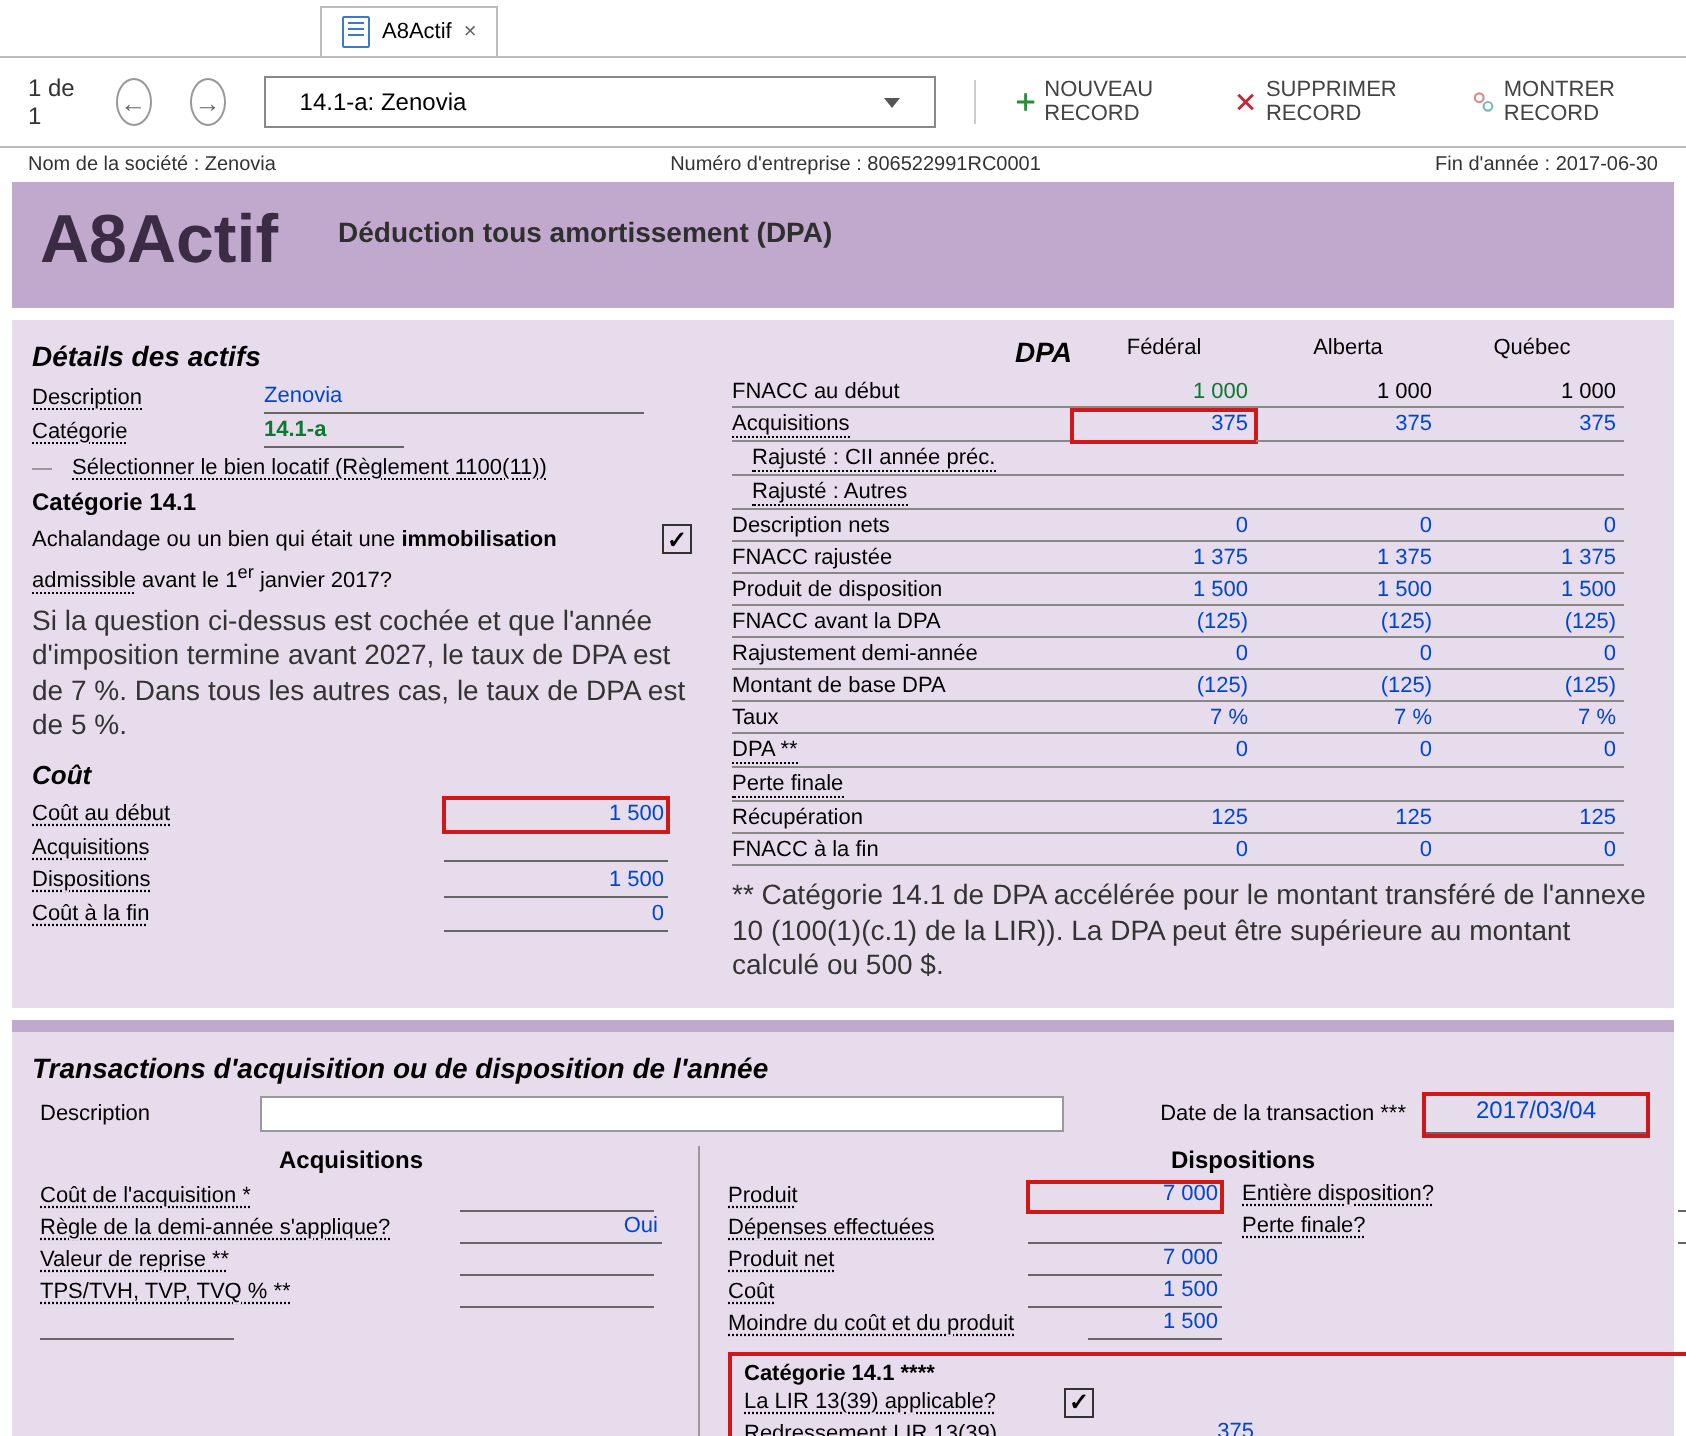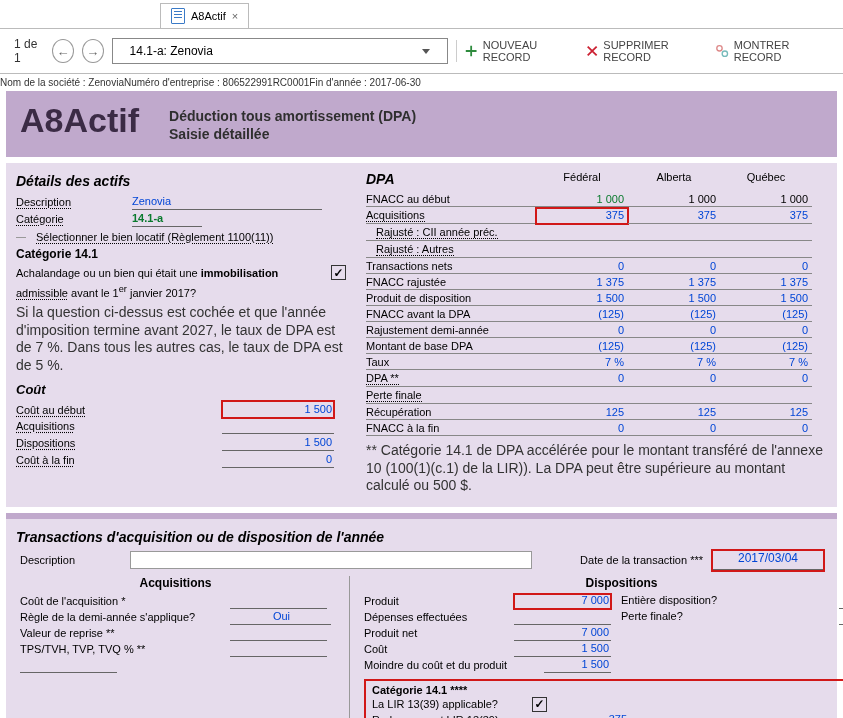--- a/index.html
+++ b/index.html
@@ -1,29 +1,29 @@
 <!DOCTYPE html>
 <html><head>
 <meta charset="utf-8">
 <style>
   html,body{margin:0;padding:0;font-family:"Segoe UI",Arial,sans-serif;font-size:11px;color:#000;background:#fff;width:843px}
   .tab-strip{display:flex;align-items:flex-end;height:28px;background:#fff;border-bottom:1px solid #bbb;padding-left:160px}
   .tab{display:flex;align-items:center;gap:6px;padding:4px 10px;border:1px solid #bbb;border-bottom:none;background:#fff;font-size:11px}
   .tab .doc-icon{width:12px;height:14px;border:1px solid #3a7ac7;border-radius:1px;position:relative}
   .tab .doc-icon::after{content:"";position:absolute;top:2px;left:2px;right:2px;height:1px;background:#3a7ac7;box-shadow:0 3px 0 #3a7ac7,0 6px 0 #3a7ac7}
   .tab .close{color:#666}
-  .toolbar{display:flex;align-items:center;gap:8px;padding:8px 14px;border-bottom:1px solid #bbb}
+  .toolbar{display:flex;align-items:center;gap:19px;padding:8px 14px;border-bottom:1px solid #bbb}
   .pager{font-size:12px;color:#333}
   .nav-btn{width:22px;height:22px;border:1px solid #999;border-radius:50%;display:flex;align-items:center;justify-content:center;color:#666;font-size:13px}
   .dropdown{flex:0 0 300px;height:24px;border:1px solid #888;display:flex;align-items:center;justify-content:space-between;padding:0 17px;font-size:12px;background:#fff}
   .dd-arrow{border-left:4px solid transparent;border-right:4px solid transparent;border-top:5px solid #555}
   .vr{width:1px;height:22px;background:#ccc}
   .tool-link{display:flex;align-items:center;gap:4px;font-size:11px;color:#444}
   .tool-link svg{width:16px;height:16px}
-  .meta-row{display:flex;padding:3px 0;font-size:10px;color:#333}
+  .meta-row{display:flex;justify-content:space-between;padding:3px 14px;font-size:10px;color:#333}
   .banner{background:#c0a9cc;margin:0 6px;padding:10px 14px 14px;display:flex;align-items:flex-start;gap:30px}
   .banner h1{margin:0;font:700 34px Arial;color:#3b2b45}
   .banner-sub{font-size:14px;font-weight:700;color:#2f2f2f;line-height:1.3;margin-top:6px}
   .content{display:flex;gap:20px;margin:6px 6px 0;background:#e6dcec;padding:8px 10px 12px}
   .col-left{flex:0 0 330px}
   .col-right{flex:1}
   h3.sec{margin:2px 0 4px;font:italic 700 14px Arial;color:#000}
   .line{display:flex;align-items:center;gap:6px;font-size:11px;line-height:16px}
   .lbl{text-decoration:underline;text-decoration-style:dotted;text-underline-offset:2px}
   .field{display:inline-block;border-bottom:1px solid #666;min-height:14px}
@@ -41,21 +41,21 @@
   .sec2{margin:0 6px;background:#e6dcec}
   .divider{height:6px;background:#c0a9cc;margin:6px 0}
   .trans-head{font:italic 700 14px Arial;padding:4px 10px}
   .desc-row{display:flex;align-items:center;gap:10px;padding:2px 14px 6px}
   .desc-input{flex:0 0 400px;height:16px;border:1px solid #999;background:#fff}
   .date-box{width:110px;height:18px;text-align:center;font-size:12px;color:#0045d6;outline:2px solid #d11818;border-bottom:1px solid #666}
   .two-col{display:flex;gap:18px;padding:0 14px 10px}
   .two-col>div{flex:1}
   .two-col h4{margin:0 0 4px;font:700 12px Arial;text-align:center}
   .kv{display:flex;align-items:center;font-size:11px;margin:1px 0}
-  .kv .k{flex:0 0 210px;text-decoration-style:dotted;text-underline-offset:2px}
+  .kv .k{flex:0 0 210px;text-decoration:underline;text-decoration-style:dotted;text-underline-offset:2px}
   .kv .v{width:95px;border-bottom:1px solid #666;text-align:right;padding-right:2px;min-height:14px}
   .kv .v.hl{outline:2px solid #d11818;outline-offset:-1px}
   .side{display:flex;gap:8px;margin-left:10px;font-size:11px}
   .side .k{text-decoration-style:dotted;text-underline-offset:2px}
   .side .v{width:38px;border-bottom:1px solid #666;text-align:right;color:#0045d6}
   .cat-box{border:2px solid #d11818;margin-top:6px;padding:3px 6px 4px}
   .right-sep{border-left:1px solid #999;padding-left:14px}
   .cost-box{width:110px;border-bottom:1px solid #666;text-align:right;padding-right:2px;min-height:14px}
   .cost-box.hl{outline:2px solid #d11818;outline-offset:-1px}
 </style>
@@ -103,21 +103,20 @@
 <div class="meta-row">
   <span>Nom de la société : Zenovia</span>
   <span>Numéro d'entreprise : 806522991RC0001</span>
   <span>Fin d'année : 2017-06-30</span>
 </div>
 
 <div class="banner">
   <h1>A8Actif</h1>
   <div class="banner-sub">
     <div>Déduction tous amortissement (DPA)</div>
-    <div>Saisie détaillée</div>
   </div>
 </div>
 
 <div class="content">
   <div class="col-left">
     <h3 class="sec">Détails des actifs</h3>
     <div class="line">
       <span class="lbl" style="width:110px">Description</span>
       <span class="field blue" style="width:190px">Zenovia</span>
     </div>
@@ -153,41 +152,41 @@
         <span class="cost-box blue">1 500</span>
       </div>
     <div class="line">
         <span class="lbl" style="width:200px">Coût à la fin</span>
         <span class="cost-box blue">0</span>
       </div>
   </div>
 
   <div class="col-right">
     <div class="dpa-grid" id="dpa-grid">
-        <div class="hd" style="text-align:left;font:italic 700 14px Arial">DPA</div>
+        <div class="hd" style="text-align:right;font:italic 700 14px Arial">DPA</div>
         <div class="hd">Fédéral</div>
         <div class="hd">Alberta</div>
         <div class="hd">Québec</div>
         <div class="rlab" style="">FNACC au début</div>
         <div class="cell green">1 000</div>
         <div class="cell ">1 000</div>
         <div class="cell ">1 000</div>
         <div class="rlab" style=""><span style="display:inline-block;border-bottom:1px dotted #000">Acquisitions</span></div>
         <div class="cell blue hl">375</div>
         <div class="cell blue">375</div>
         <div class="cell blue">375</div>
         <div class="rlab" style="padding-left:10px;"><span style="display:inline-block;border-bottom:1px dotted #000">Rajusté : CII année préc.</span></div>
         <div class="cell "></div>
         <div class="cell "></div>
         <div class="cell "></div>
         <div class="rlab" style="padding-left:10px;"><span style="display:inline-block;border-bottom:1px dotted #000">Rajusté : Autres</span></div>
         <div class="cell "></div>
         <div class="cell "></div>
         <div class="cell "></div>
-        <div class="rlab" style="">Transactions nets</div>
+        <div class="rlab" style="">Description nets</div>
         <div class="cell blue">0</div>
         <div class="cell blue">0</div>
         <div class="cell blue">0</div>
         <div class="rlab" style="">FNACC rajustée</div>
         <div class="cell blue">1 375</div>
         <div class="cell blue">1 375</div>
         <div class="cell blue">1 375</div>
         <div class="rlab" style="">Produit de disposition</div>
         <div class="cell blue">1 500</div>
         <div class="cell blue">1 500</div>
@@ -241,21 +240,21 @@
 
   <div class="two-col">
     <div>
       <h4>Acquisitions</h4>
       <div class="kv">
           <span class="k">Coût de l'acquisition *</span>
           <span class="v blue"></span>
         </div>
       <div class="kv">
           <span class="k">Règle de la demi-année s'applique?</span>
-          <span class="v blue" style="text-align:center;padding-left:4px">Oui</span>
+          <span class="v blue" style="text-align:right;padding-left:4px">Oui</span>
         </div>
       <div class="kv">
           <span class="k">Valeur de reprise **</span>
           <span class="v blue"></span>
         </div>
       <div class="kv">
           <span class="k">TPS/TVH, TVP, TVQ % **</span>
           <span class="v blue"></span>
         </div>
       <div class="kv">

